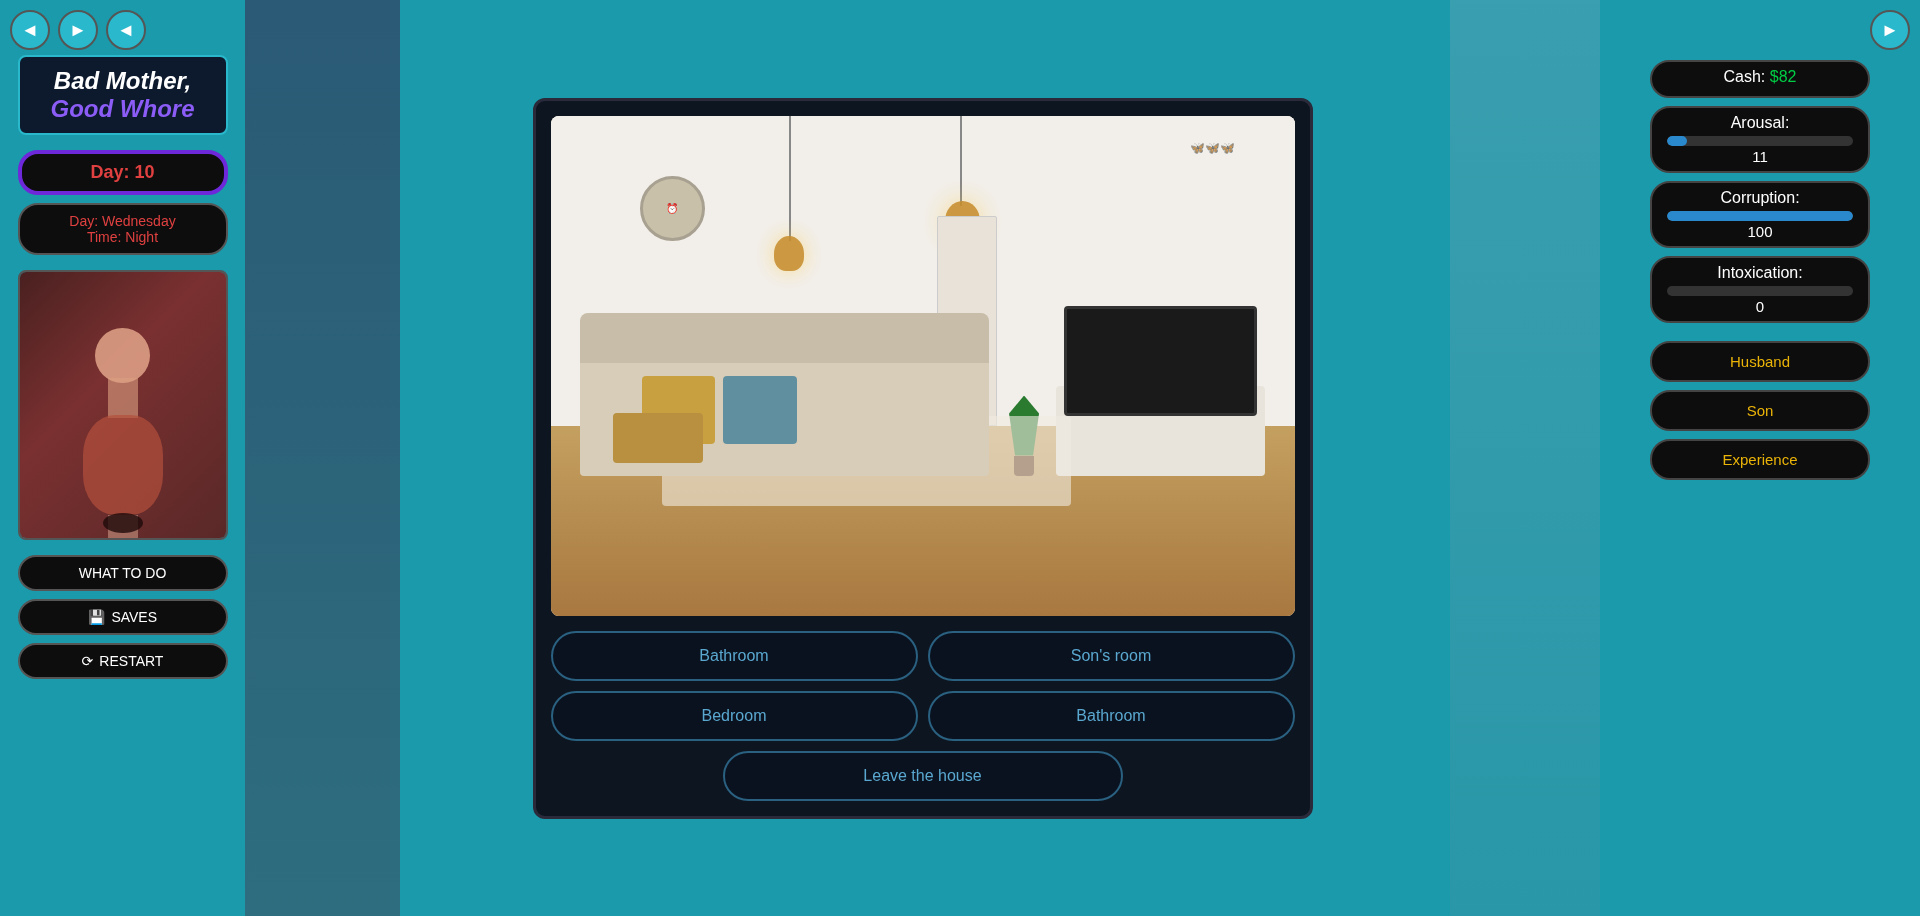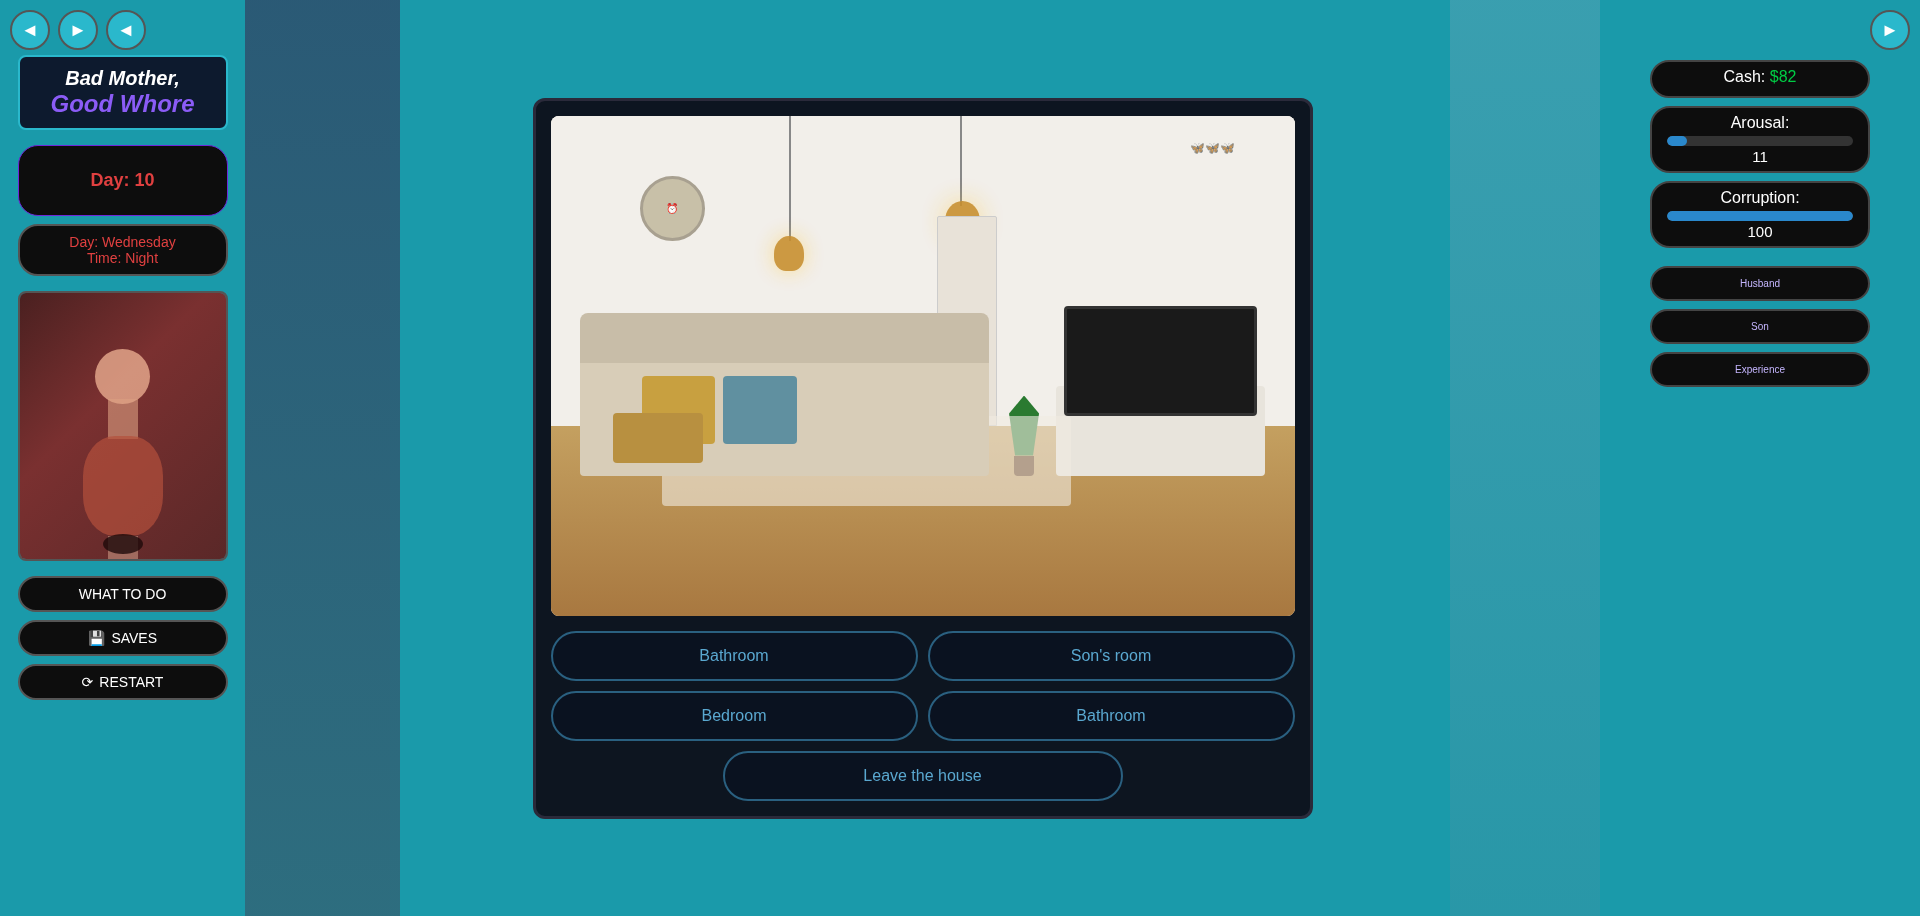--- a/index.html
+++ b/index.html
@@ -63,38 +63,38 @@
       border: 2px solid #2ab8cc;
       border-radius: 8px;
       width: 210px;
       padding: 10px 15px;
       margin-bottom: 15px;
       text-align: center;
     }
 
     .game-logo .title-line1 {
       color: white;
-      font-size: 20px;
+      font-size: 24px;
       font-style: italic;
       font-weight: bold;
     }
 
     .game-logo .title-line2 {
       color: #8b5cf6;
       font-size: 24px;
       font-style: italic;
       font-weight: bold;
     }
 
     .day-info-box {
       background: #0d0d0d;
-      border: 1px solid #6d28d9;
+      border: 4px solid #6d28d9;
       border-radius: 20px;
       width: 210px;
-      padding: 24px 15px;
+      padding: 8px 15px;
       text-align: center;
       margin-bottom: 8px;
     }
 
     .day-number {
       color: white;
       font-size: 18px;
       font-weight: bold;
     }
 
@@ -504,22 +504,22 @@
       text-align: center;
       margin-top: 2px;
     }
 
     .relation-btn {
       background: #0d0d0d;
       border: 2px solid #444;
       border-radius: 20px;
       width: 220px;
       padding: 10px 15px;
-      color: #c4b5fd;
-      font-size: 10px;
+      color: #eab308;
+      font-size: 15px;
       text-align: center;
       margin-bottom: 8px;
       cursor: pointer;
     }
 
     
     .bg-character {
       position: absolute;
       z-index: 1;
       opacity: 0.6;
@@ -699,19 +699,26 @@
   </div>
 
   <div class="stat-row">
     <div class="stat-label">Corruption:</div>
     <div class="stat-bar-bg">
       <div class="stat-bar-fill corruption" style="width:100%;"></div>
     </div>
     <div class="stat-bar-label">100</div>
   </div>
 
+  <div class="stat-row">
+    <div class="stat-label">Intoxication:</div>
+    <div class="stat-bar-bg">
+      <div class="stat-bar-fill intoxication" style="width:0%;"></div>
+    </div>
+    <div class="stat-bar-label">0</div>
+  </div>
 
   <div style="margin-top:10px;width:100%;display:flex;flex-direction:column;align-items:center;">
     <button class="relation-btn">Husband</button>
     <button class="relation-btn">Son</button>
     <button class="relation-btn">Experience</button>
   </div>
 </div>
 
 </body></html>

